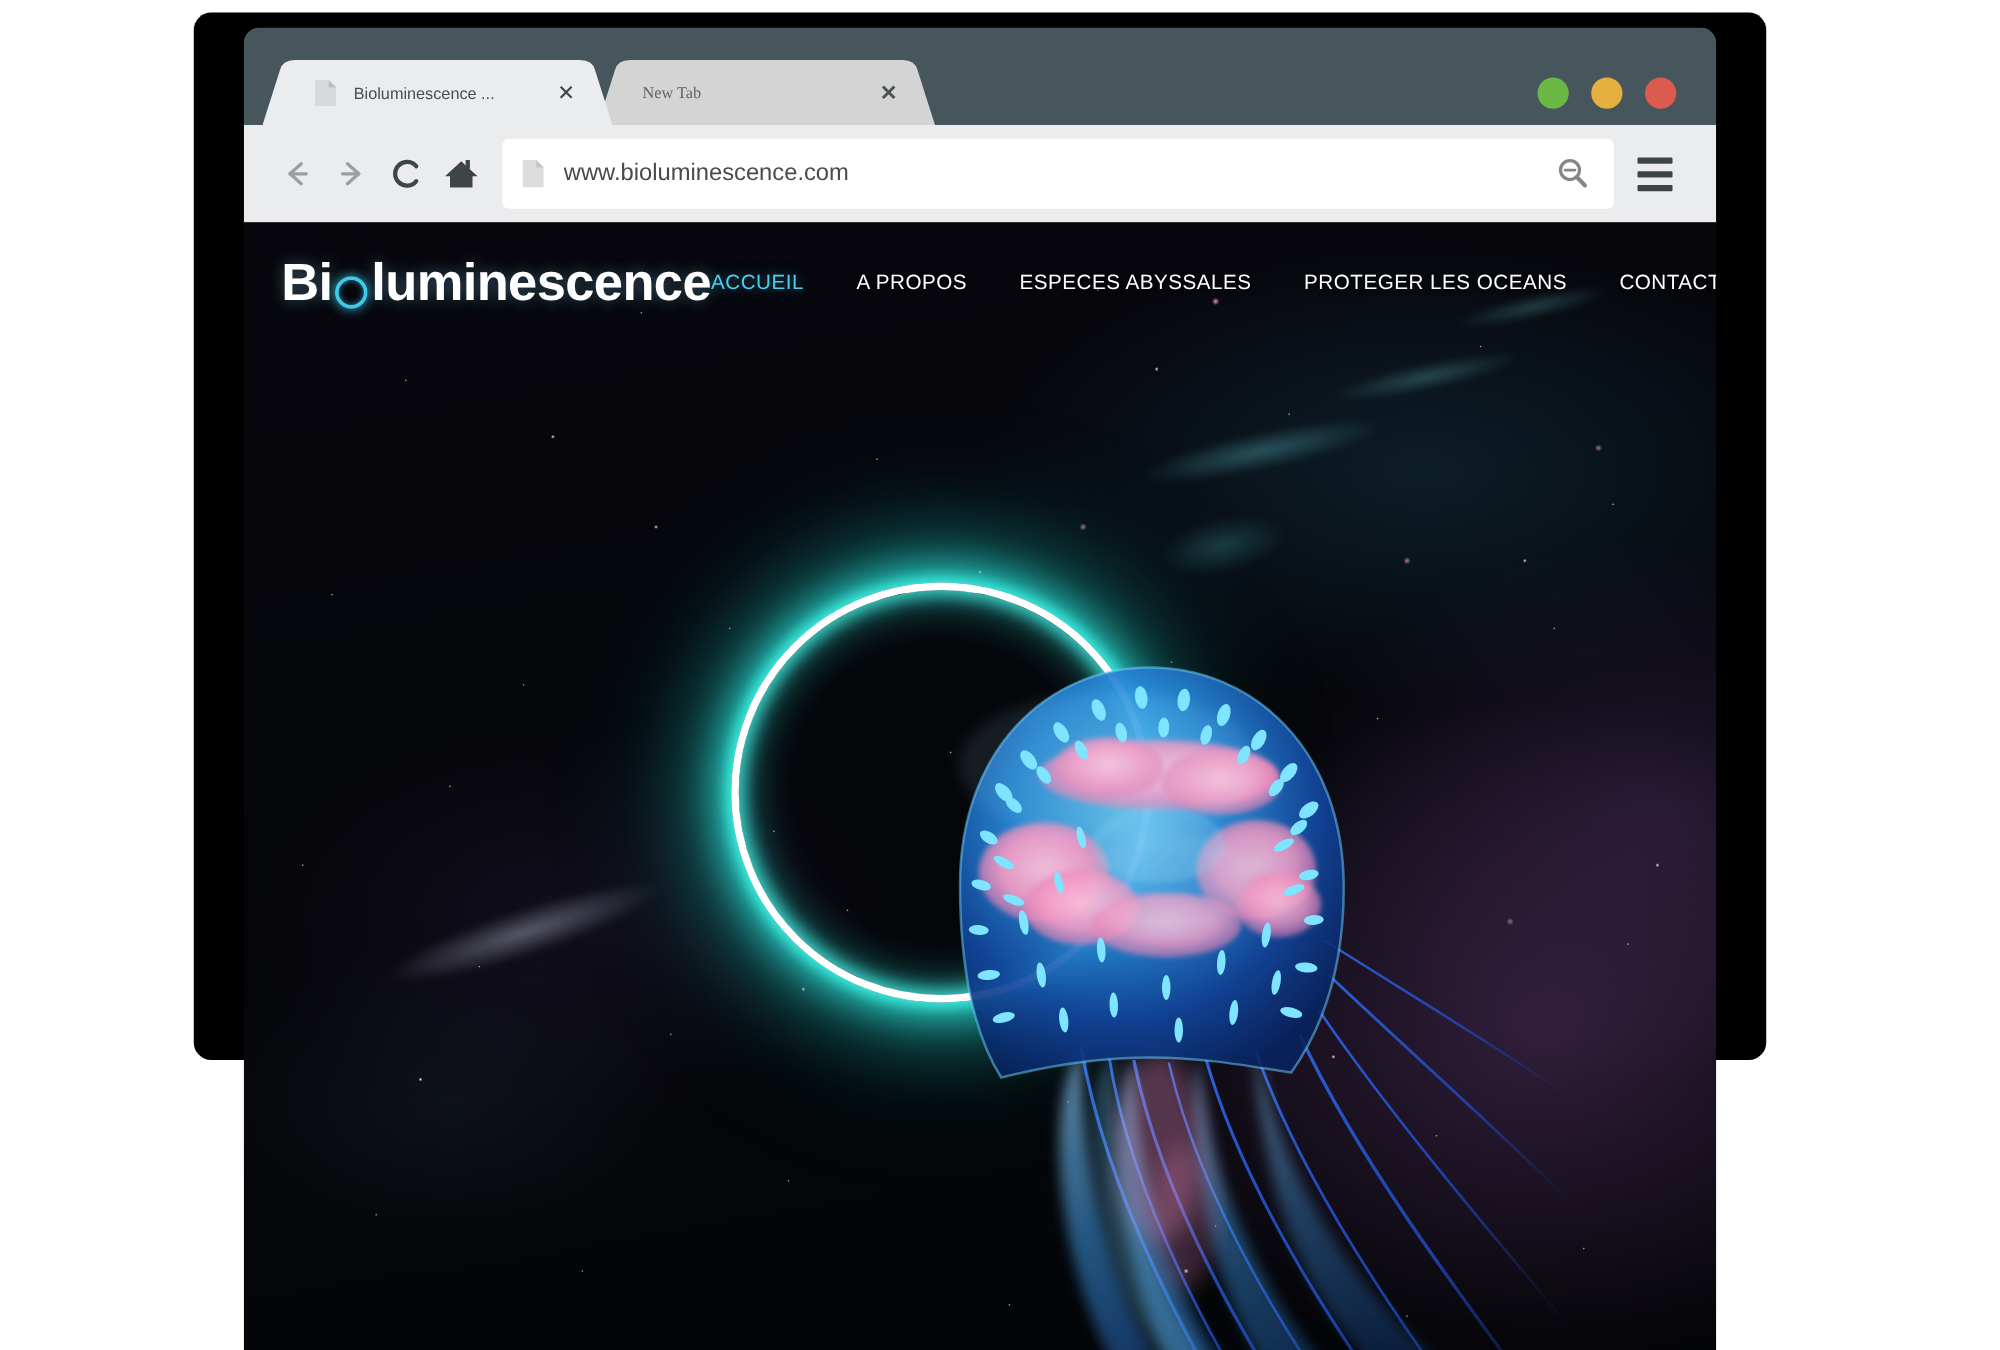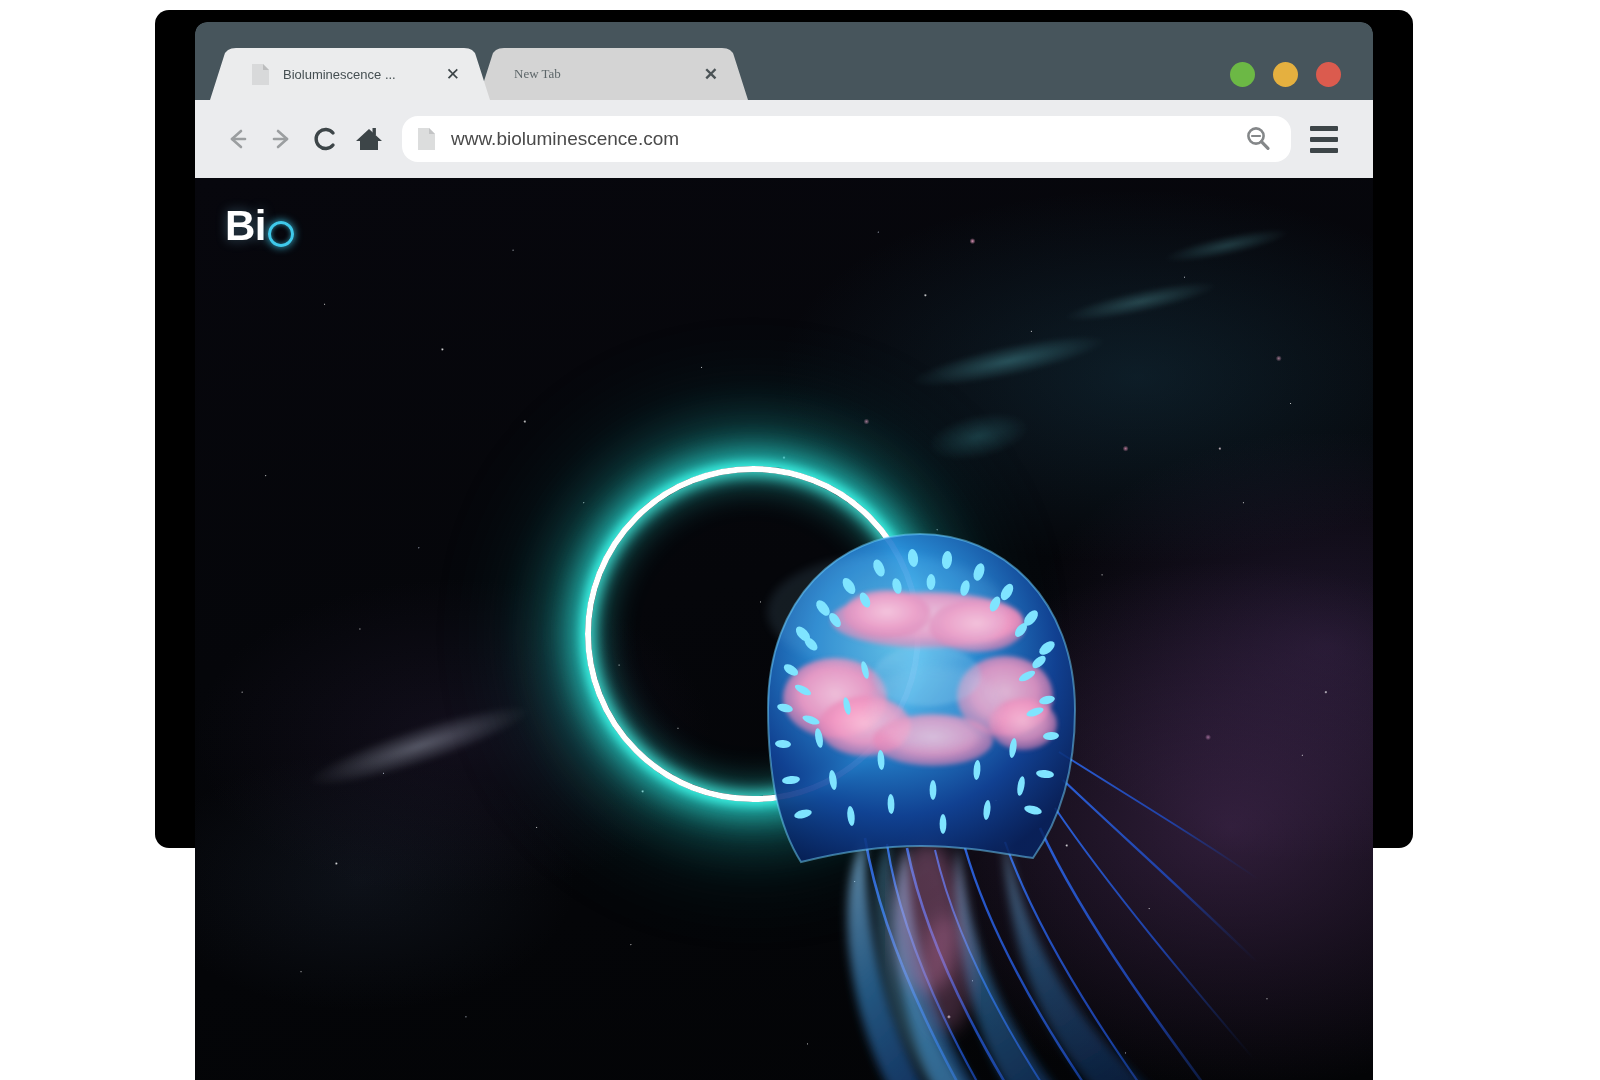--- a/index.html
+++ b/index.html
@@ -66,21 +66,21 @@
   }
   .navbtn{
     flex:0 0 auto;display:flex;align-items:center;justify-content:center;
     margin-right:5px;
   }
   #btn-back,#btn-fwd{width:40px;height:40px;}
   #btn-reload{width:36px;height:40px;}
   #btn-home{width:42px;height:40px;margin-right:12px;}
 
   #urlbar{
-    flex:1 1 auto;height:46px;background:#ffffff;border-radius:16px;
+    flex:1 1 auto;height:56px;background:#ffffff;border-radius:5px;
     display:flex;align-items:center;padding:0 8px 0 16px;box-sizing:border-box;
     position:relative;
   }
   #url-favicon{width:17px;height:22px;flex:0 0 auto;margin-right:16px;}
   #url-text{
     flex:1 1 auto;font-size:19px;color:#4a4a4a;white-space:nowrap;overflow:hidden;
   }
   #url-zoom{flex:0 0 auto;width:34px;height:34px;margin-right:8px;}
   #btn-menu{
     flex:0 0 auto;width:54px;height:46px;display:flex;flex-direction:column;
@@ -327,22 +327,30 @@
     <div class="stars" id="stars-sm"></div>
     <div class="stars" id="stars-md"></div>
     <div class="stars" id="stars-pink"></div>
     <div id="milky"></div>
 
     <header id="site-header">
 
       <div id="logo">
         <span>Bi</span>
         <span id="logo-ring" style="border-color: rgb(63, 201, 234);"></span>
+        <span>luminescence</span>
       </div>
 
+      <nav id="mainnav">
+        <a class="navlink active">ACCUEIL</a>
+        <a class="navlink">A PROPOS</a>
+        <a class="navlink">ESPECES ABYSSALES</a>
+        <a class="navlink">PROTEGER LES OCEANS</a>
+        <a class="navlink">CONTACT</a>
+      </nav>
     </header>
 
     <div id="neon-ring"></div>
 
     <div id="jelly">
       <svg viewBox="0 0 760 870">
         <defs>
           <radialGradient id="bellG" cx="42%" cy="34%" r="72%">
             <stop offset="0%" stop-color="#5fc8f5" stop-opacity=".92"></stop>
             <stop offset="38%" stop-color="#2a8fdd" stop-opacity=".92"></stop>

